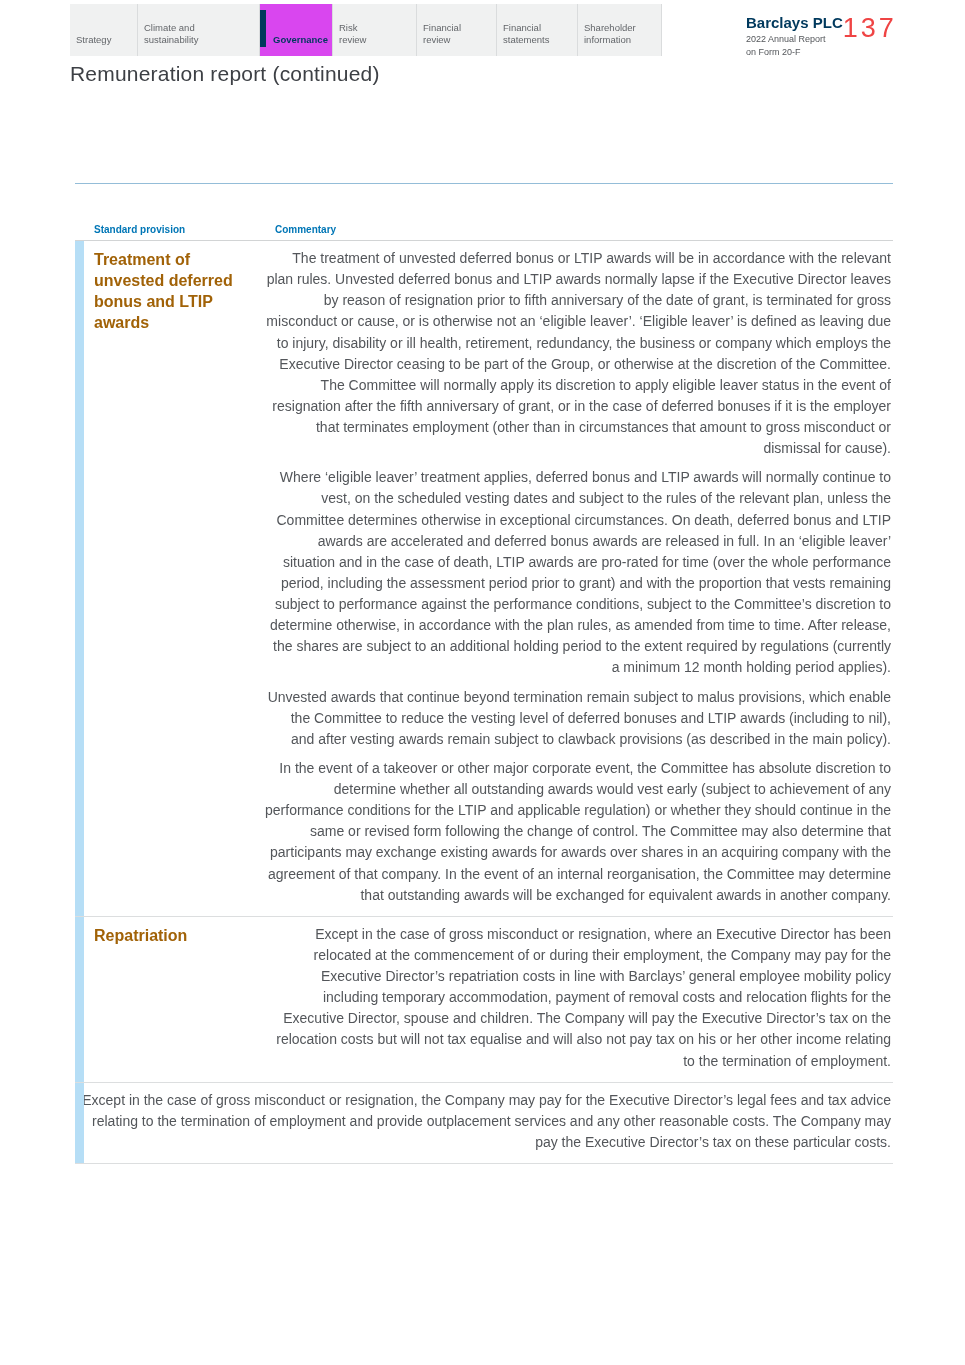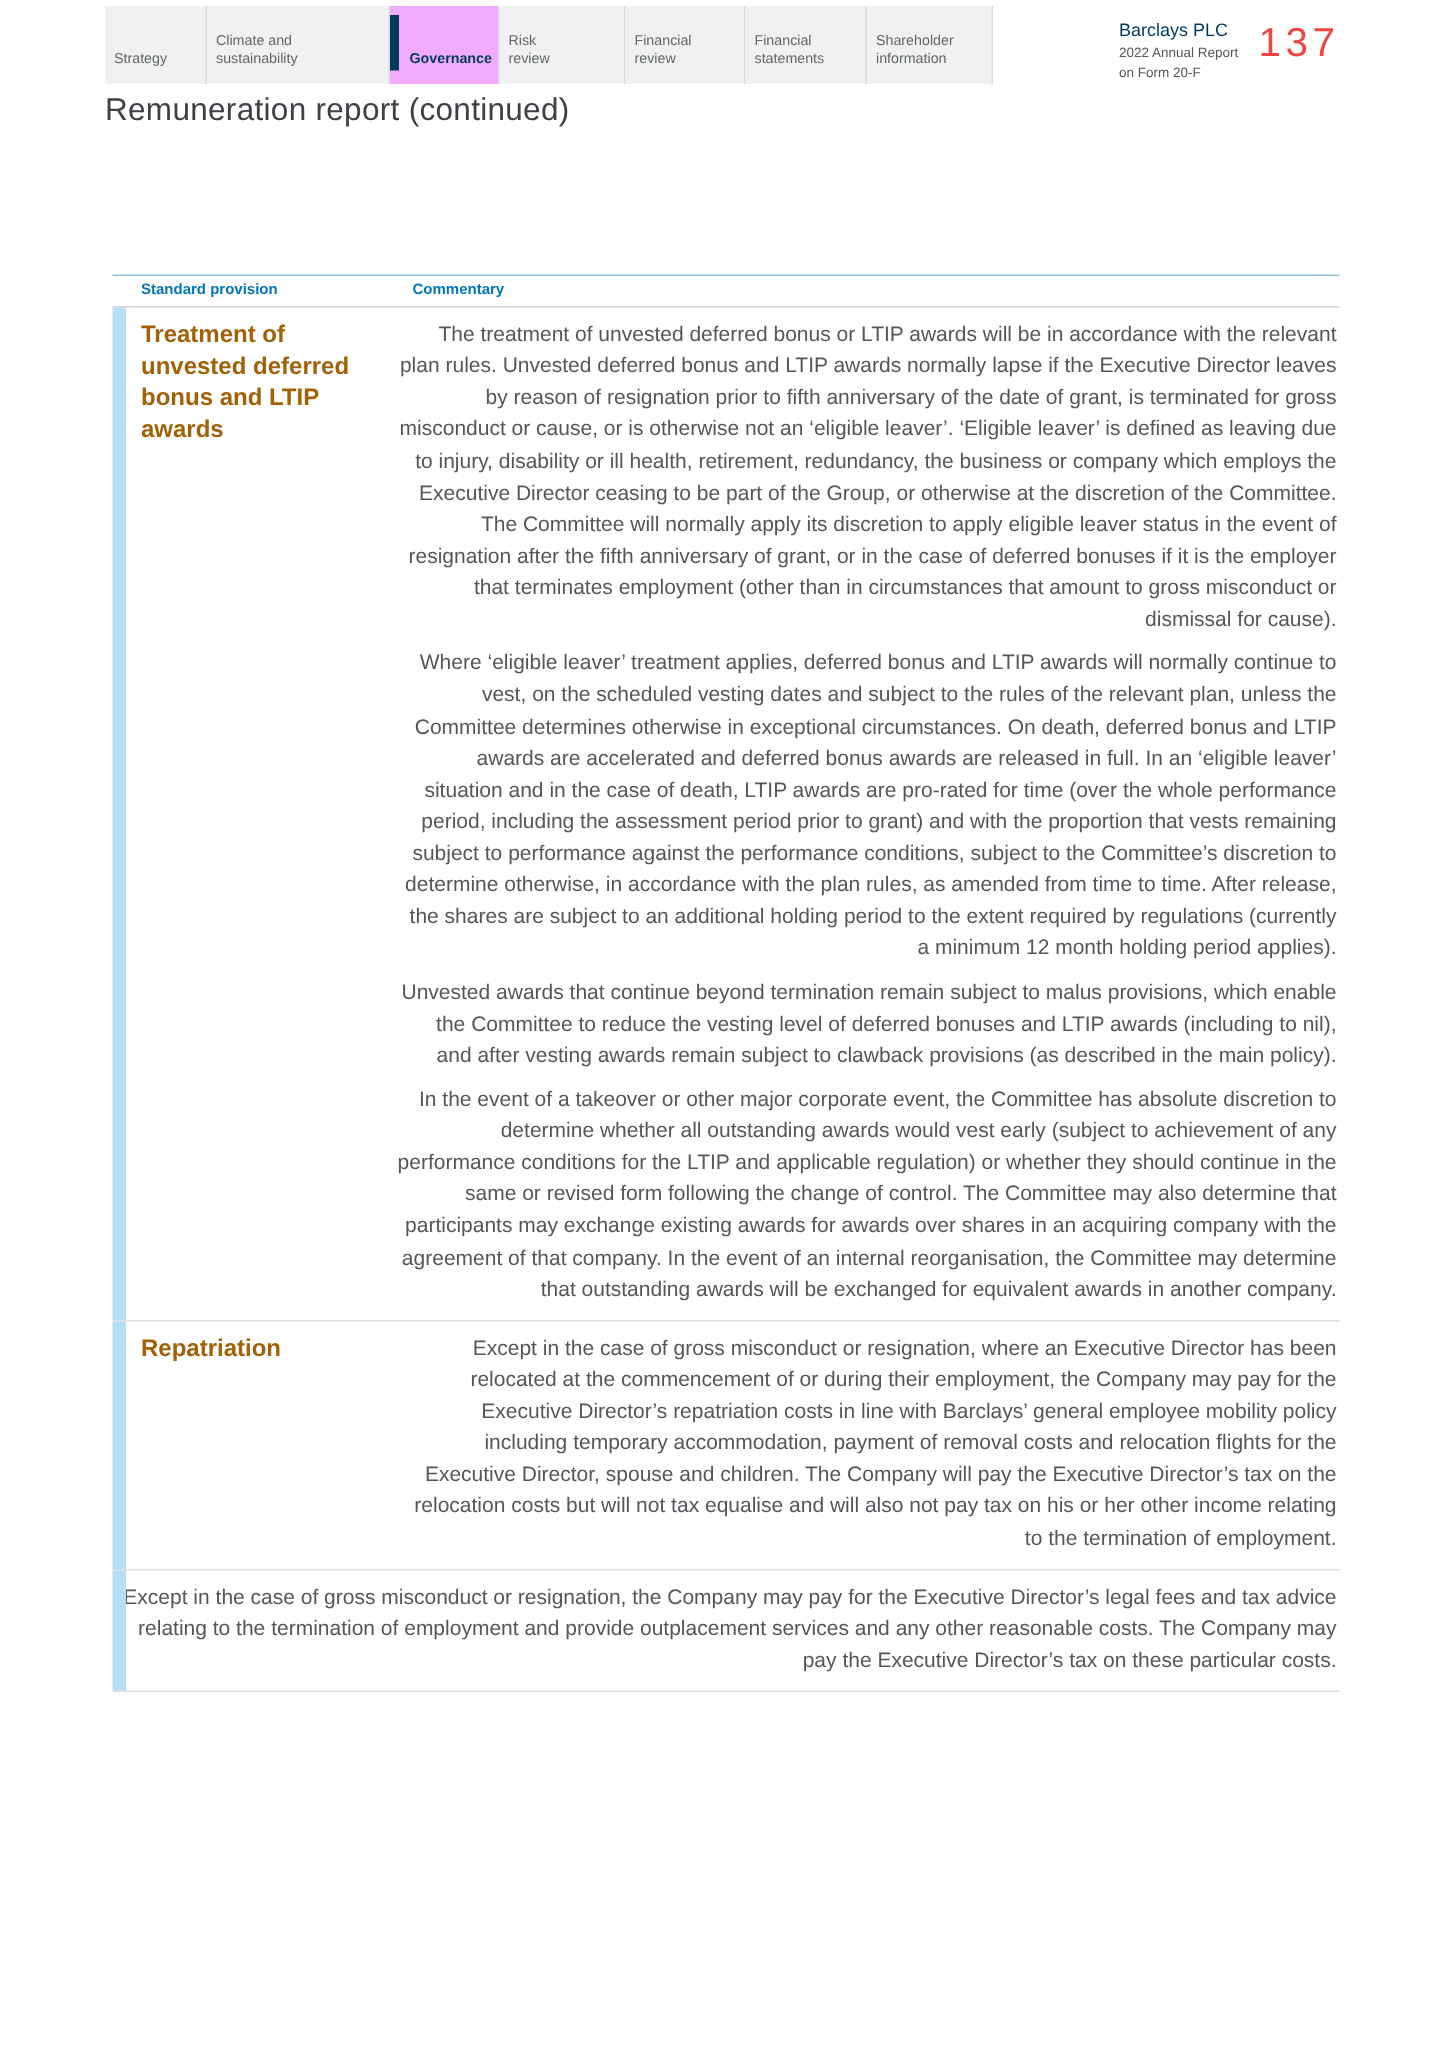--- a/index.html
+++ b/index.html
@@ -22,36 +22,36 @@
   .tab {
     background:#f0f1f1;
     border-right:1px solid #dadcdd;
     display:flex; align-items:stretch;
     padding:6px 8px 9px 6px;
     font-size:9.5px; color:#63666a; line-height:1.32;
     cursor:pointer;
   }
   .tab-label { margin-top:auto; }
   .tab.active {
-    background:#f0abfc; color:#00395d; font-weight:bold;
+    background:#d946ef; color:#00395d; font-weight:bold;
     padding-left:0;
   }
   .navy-bar { width:6px; background:#00395d; margin-right:7px; flex:0 0 6px; }
   .w68{width:68px}.w122{width:122px}.w73{width:73px}.w76{width:84px}.w80{width:80px}.w81{width:81px}.w84{width:84px}
   .lw100 .tab-label{max-width:100px}
   .lw40 .tab-label{max-width:40px}
   .lw50 .tab-label{max-width:50px}
   .lw58 .tab-label{max-width:58px}
   .lw64 .tab-label{max-width:64px}
 
   .brand {
     margin-left:84px; padding-top:8px; line-height:1.42;
     font-size:9px; color:#53565a; white-space:nowrap;
   }
-  .brand-name { font-size:12px; font-weight:normal; color:#00395d; }
+  .brand-name { font-size:15px; font-weight:bold; color:#00395d; }
   .page-num {
     margin-left:auto; padding-top:9px;
     font-size:27px; color:#ef4444; letter-spacing:3px;
     font-weight:400;
   }
 
   
   .page-title {
     position:absolute; top:62px; left:70px;
     font-size:21px; font-weight:400; color:#3d4045;
@@ -62,21 +62,21 @@
   .provision-table {
     position:absolute; top:183px; left:75px; width:818px;
     border-top:1px solid #94bdd8;
   }
   .thead {
     display:flex; align-items:flex-end;
     padding:4px 0 5px;
     border-bottom:1px solid #d2d4d5;
   }
   .th { font-size:10px; font-weight:bold; color:#0076b6; }
-  .th.col-provision { width:189px; padding-left:19px; }
+  .th.col-provision { width:189px; padding-left:19px;margin-top:36px; }
   .th.col-commentary { flex:1;margin-left:11px; }
 
   .trow {
     position:relative;
     display:flex;
     padding:7px 0 10px;
     border-bottom:1px solid #dcdedf;
   }
   .row-bar {
     position:absolute; left:0; top:0; bottom:0; width:9px;

